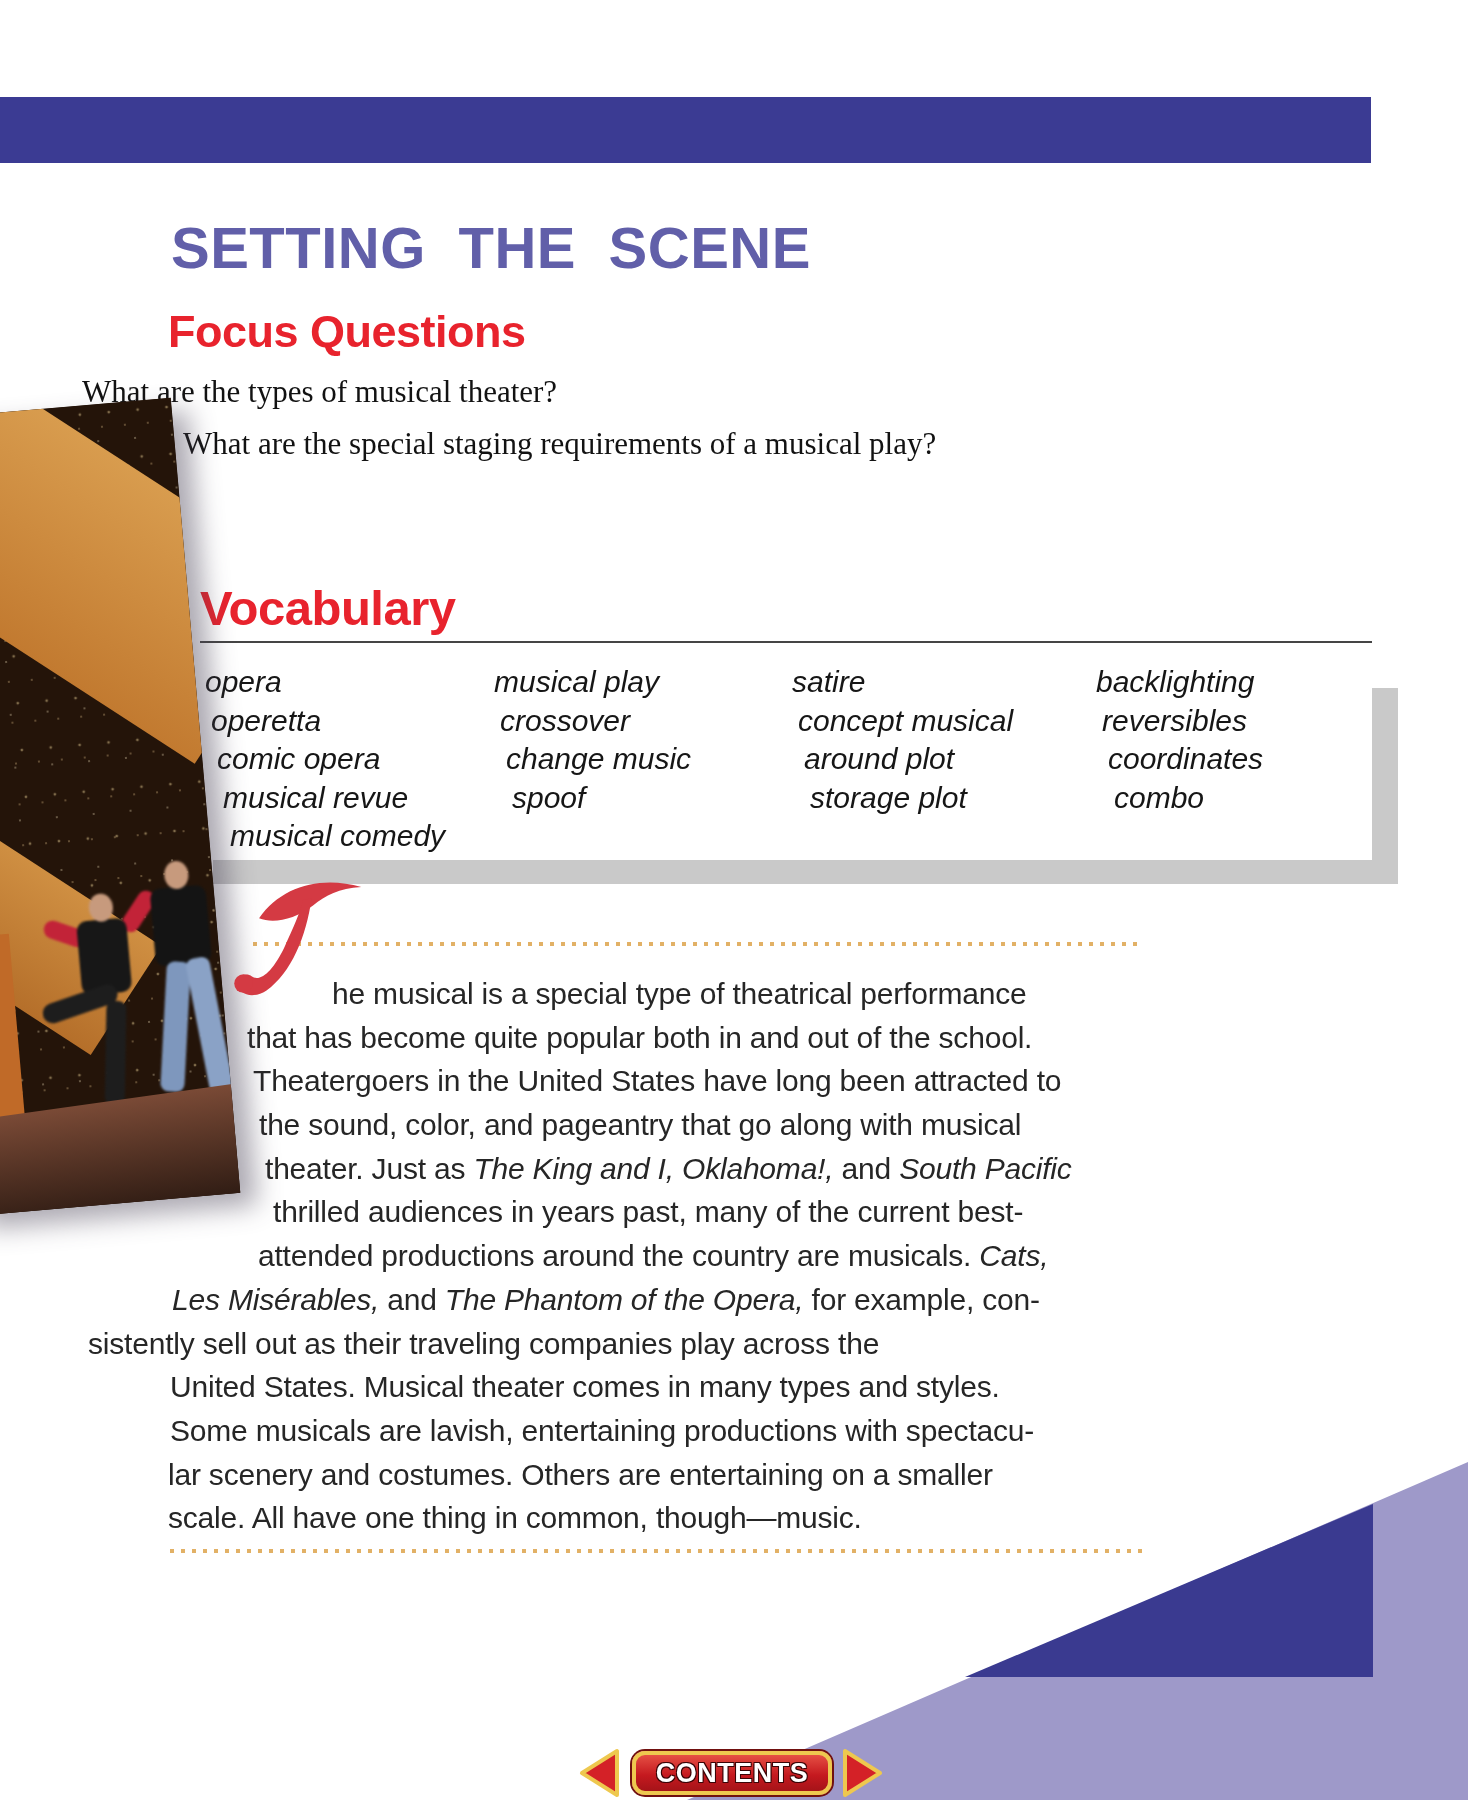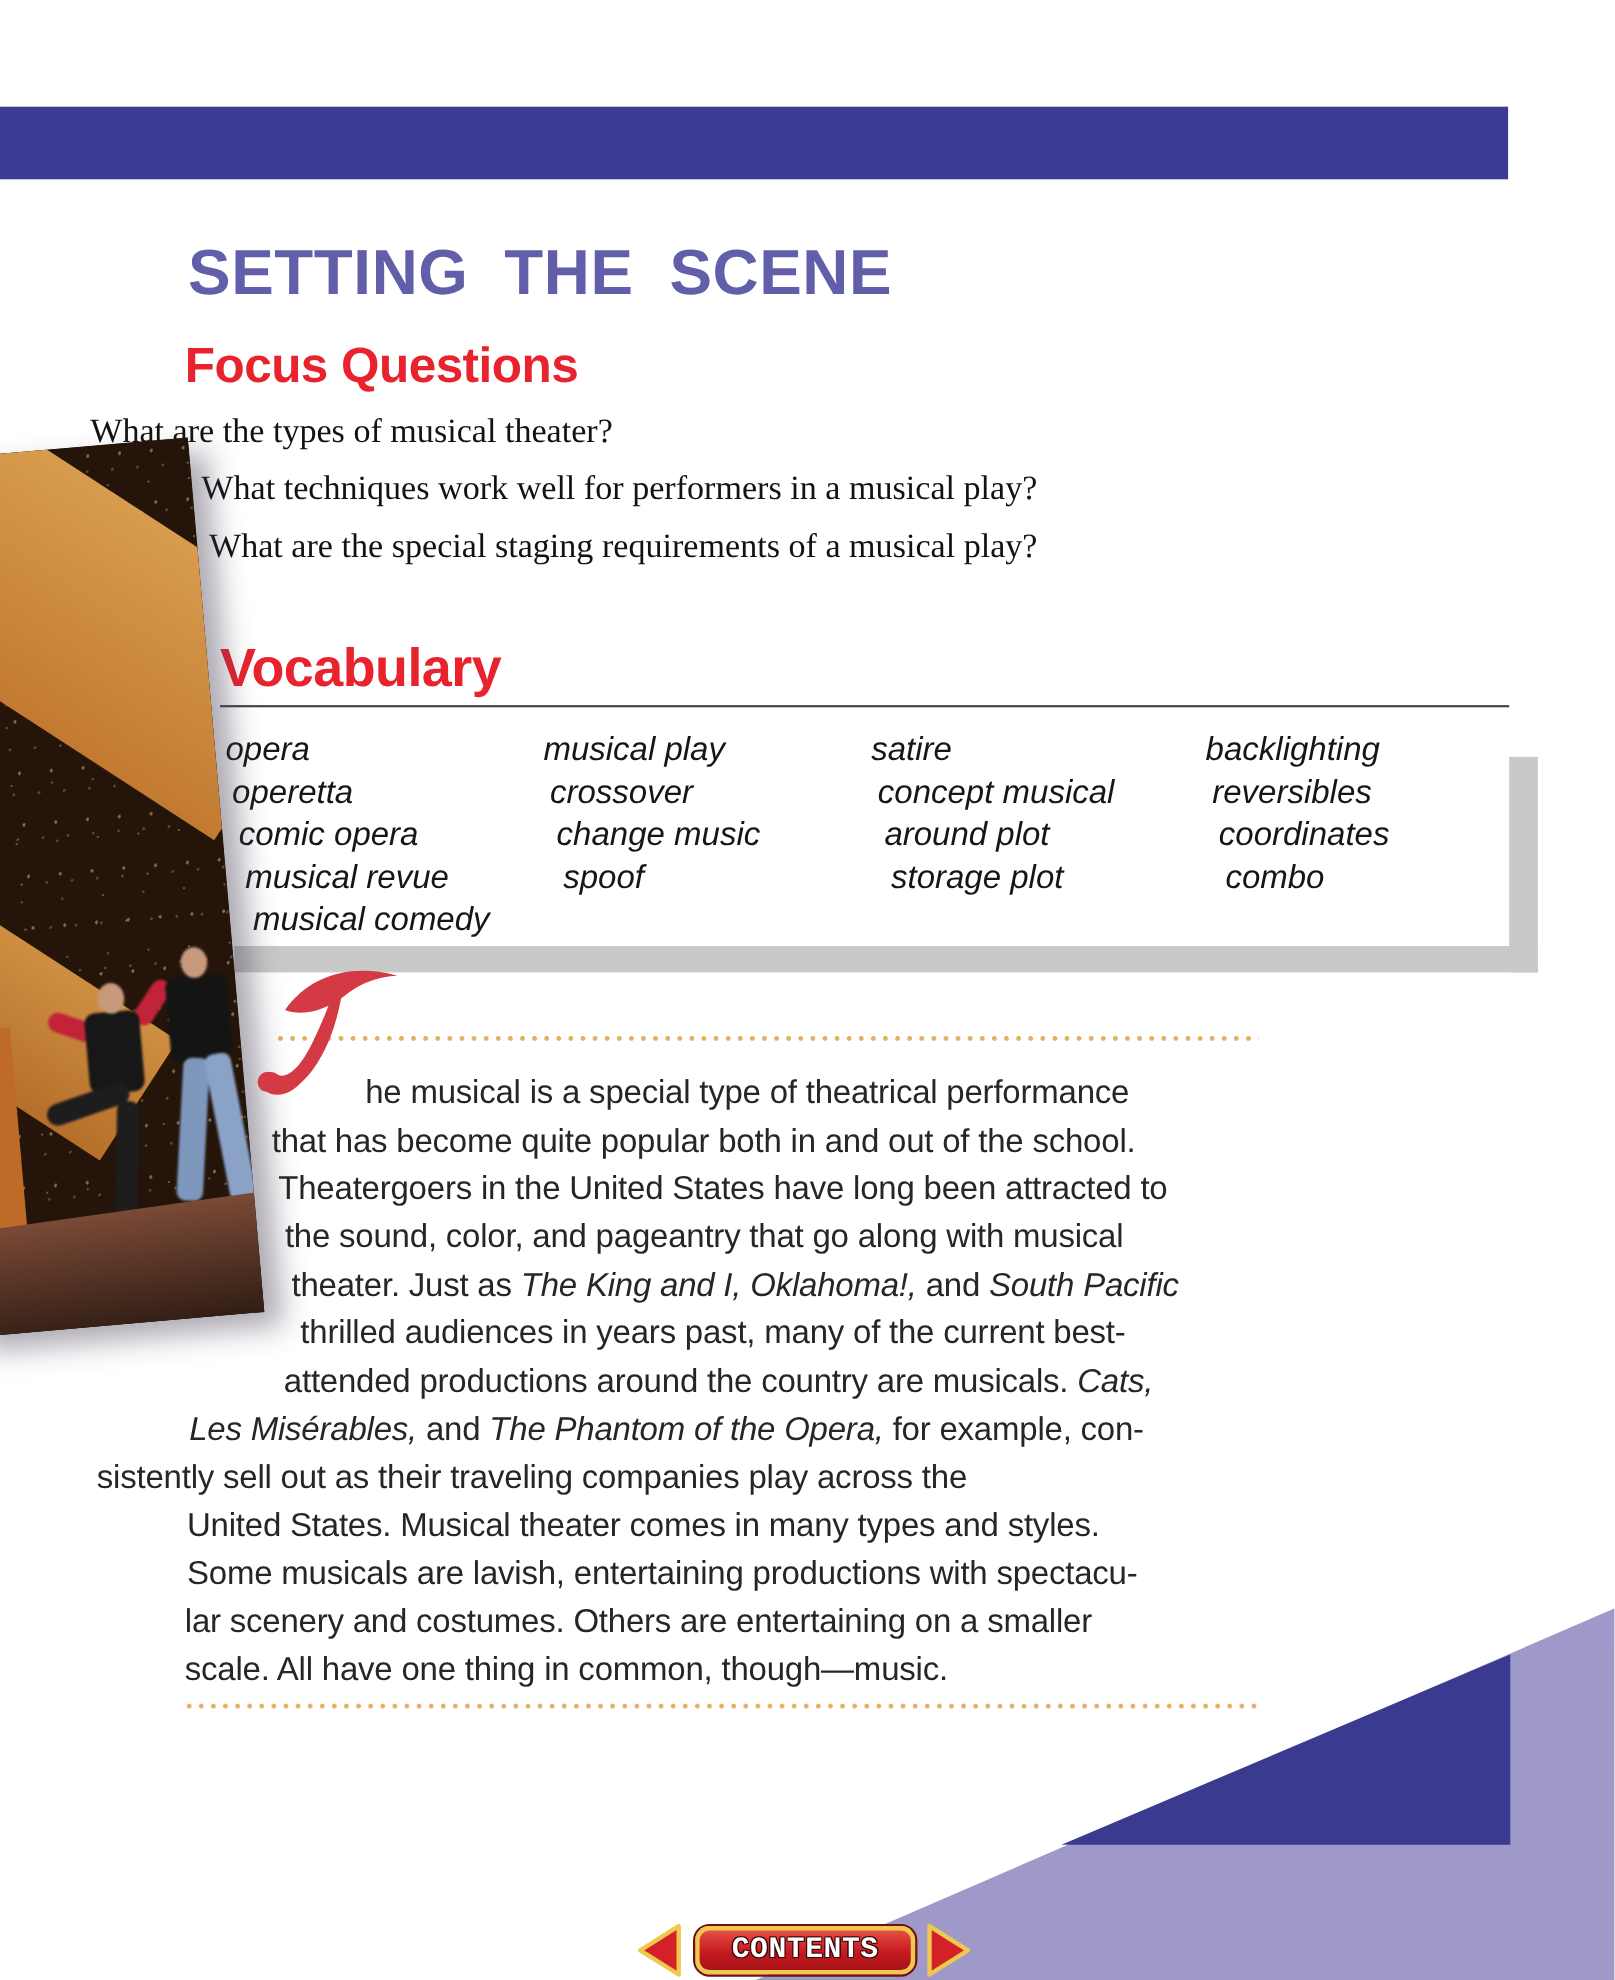--- a/index.html
+++ b/index.html
@@ -105,41 +105,40 @@
   #corner{position:absolute; left:600px; top:1440px; z-index:1;}
   
   #contents-nav{position:absolute; left:578px; top:1746px; width:306px; height:54px; z-index:10;}
   .nav-arrow{position:absolute; top:1px; width:42px; height:52px; cursor:pointer;}
   #arrow-left{left:0;}
   #arrow-right{right:0;}
   #contents-btn{
     position:absolute; left:54px; top:5px; width:200px; height:44px; border-radius:13px;
     background:linear-gradient(180deg,#ec5a4b 0%, #c5191f 55%, #9d1217 100%);
     box-shadow:inset 0 0 0 4px var(--contents_gold), 0 0 0 2px #70100f;
-    display:flex; align-items:center; justify-content:center; cursor:pointer;font-family:Liberation Mono, monospace;
+    display:flex; align-items:center; justify-content:center; cursor:pointer;
   }
   #contents-btn span{
     color:#ffffff; font-weight:bold; font-size:27px; letter-spacing:.5px;
     text-shadow:1px 1px 0 #3a0507, -1px 1px 0 #3a0507, 1px -1px 0 #3a0507, -1px -1px 0 #3a0507;
   }
 </style>
 </head>
 <body>
 
 <div id="page">
 
   <div class="topbar"></div>
 
   <div class="title">SETTING THE SCENE</div>
 
   <div class="red-head" id="focus-head">Focus Questions</div>
 
   <div id="questions">
       <div class="q">What are the types of musical theater?</div>
-      <div class="q">What techniques work well for performers in a musical play?</div>
       <div class="q">What are the special staging requirements of a musical play?</div>
     </div>
 
   <div id="photo">
     <div class="tinsel"></div>
     <div class="band1"></div>
     <div class="band2"></div>
     <div class="wall-orange"></div>
     <div class="figures">
 

